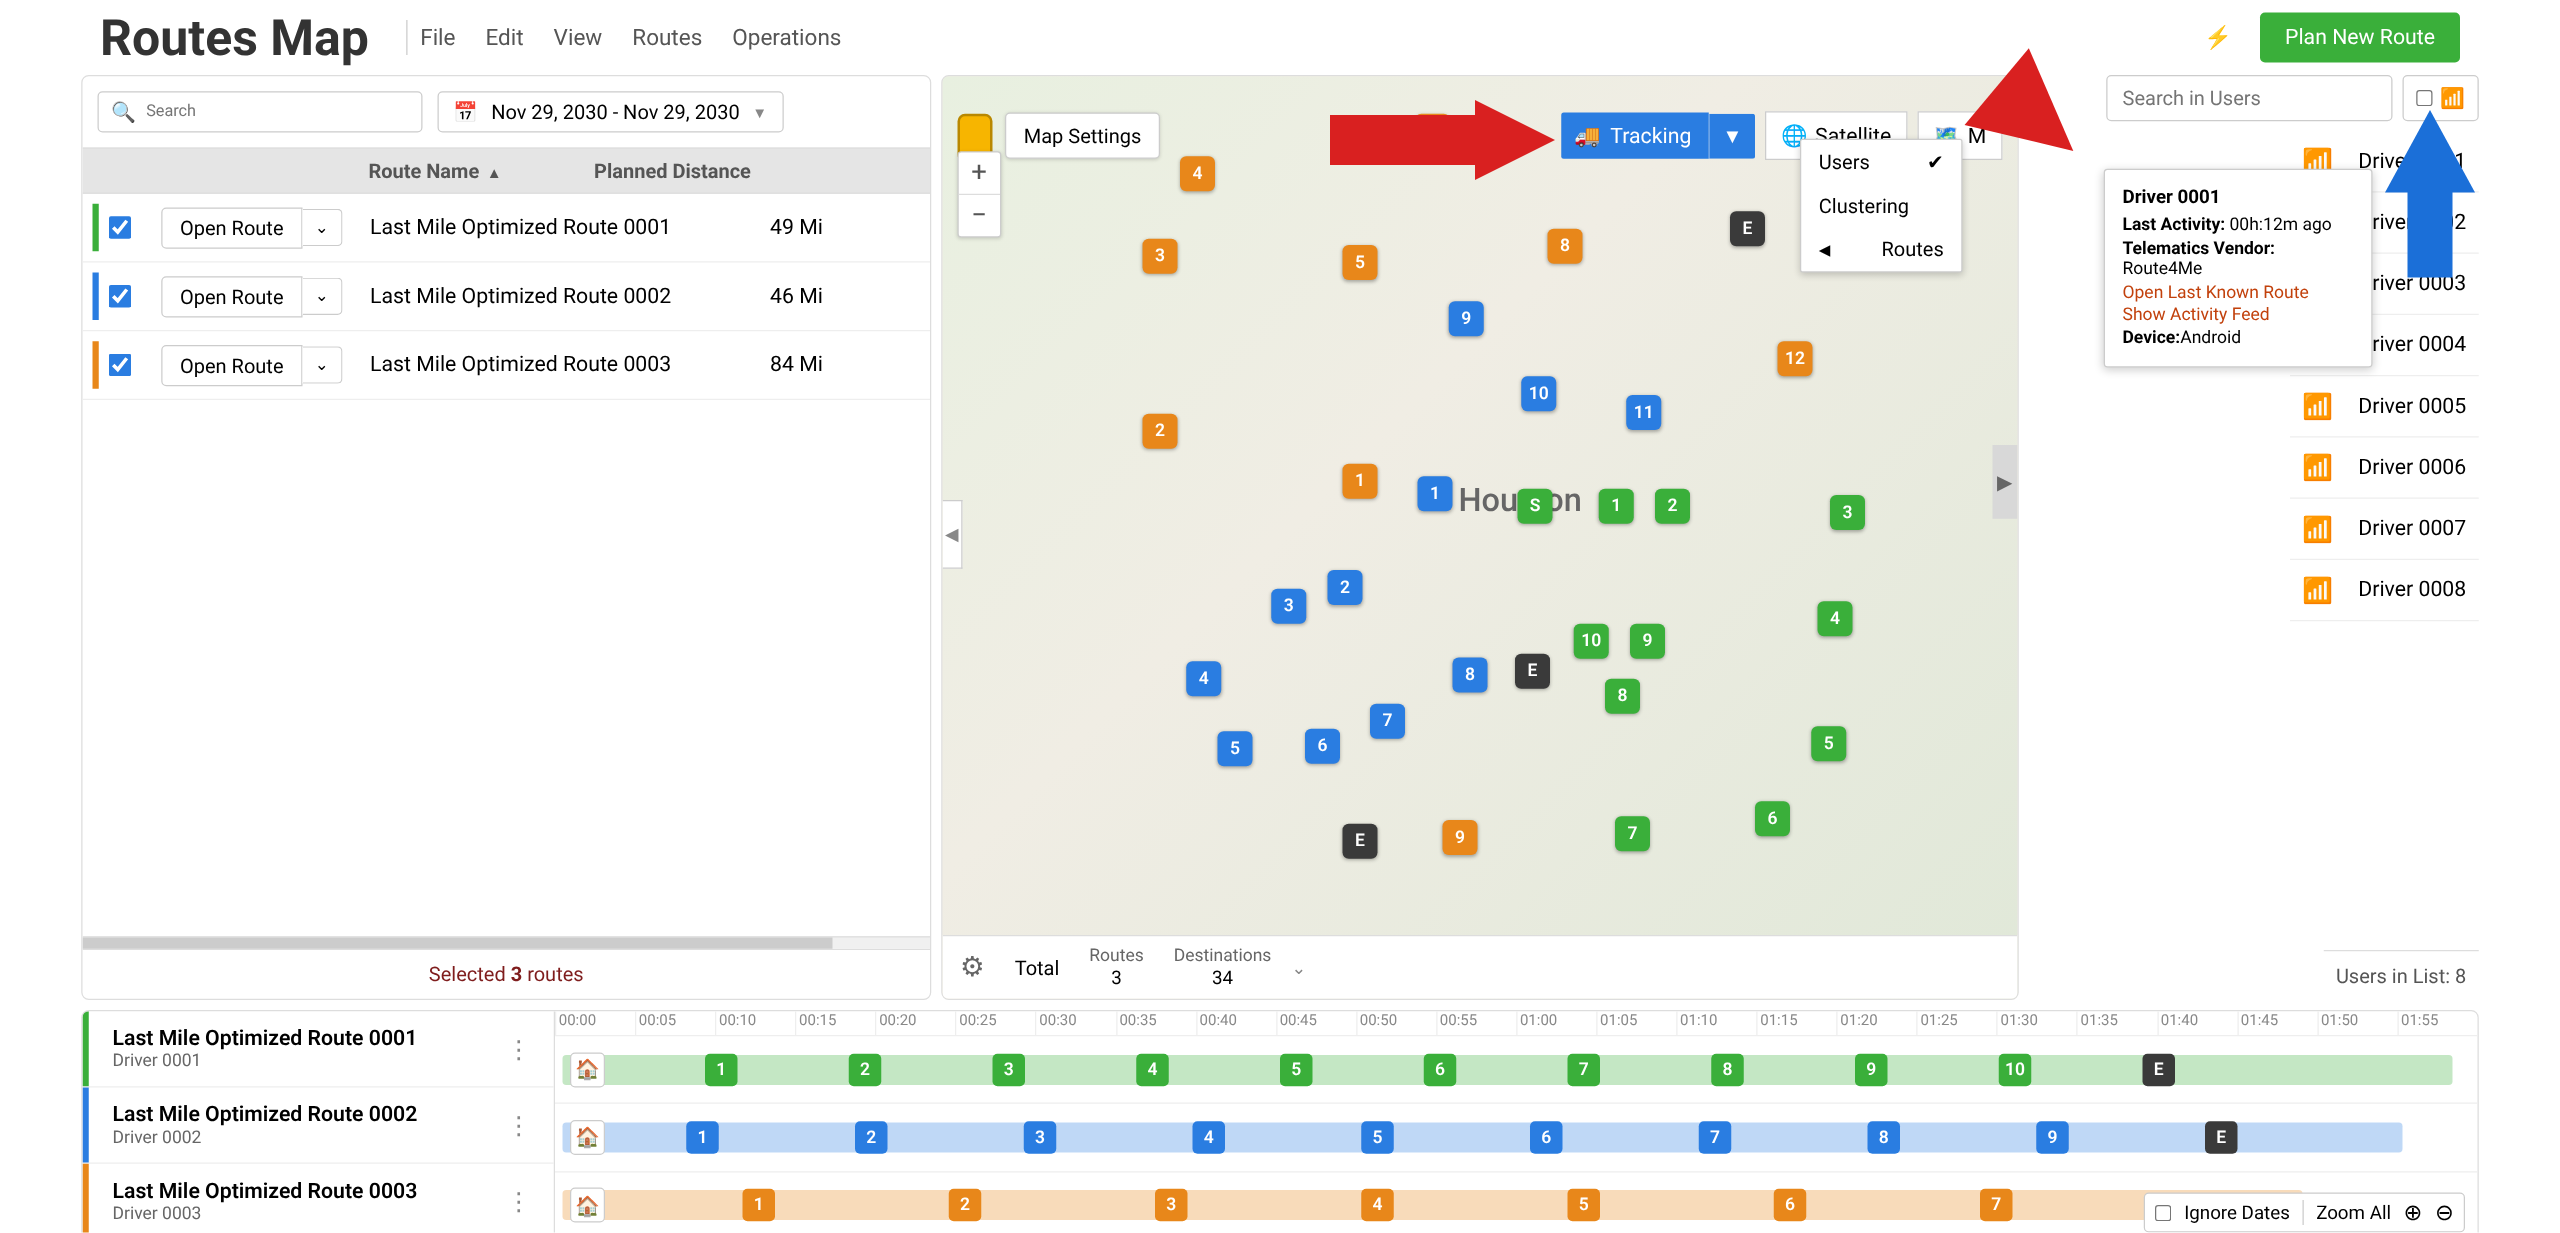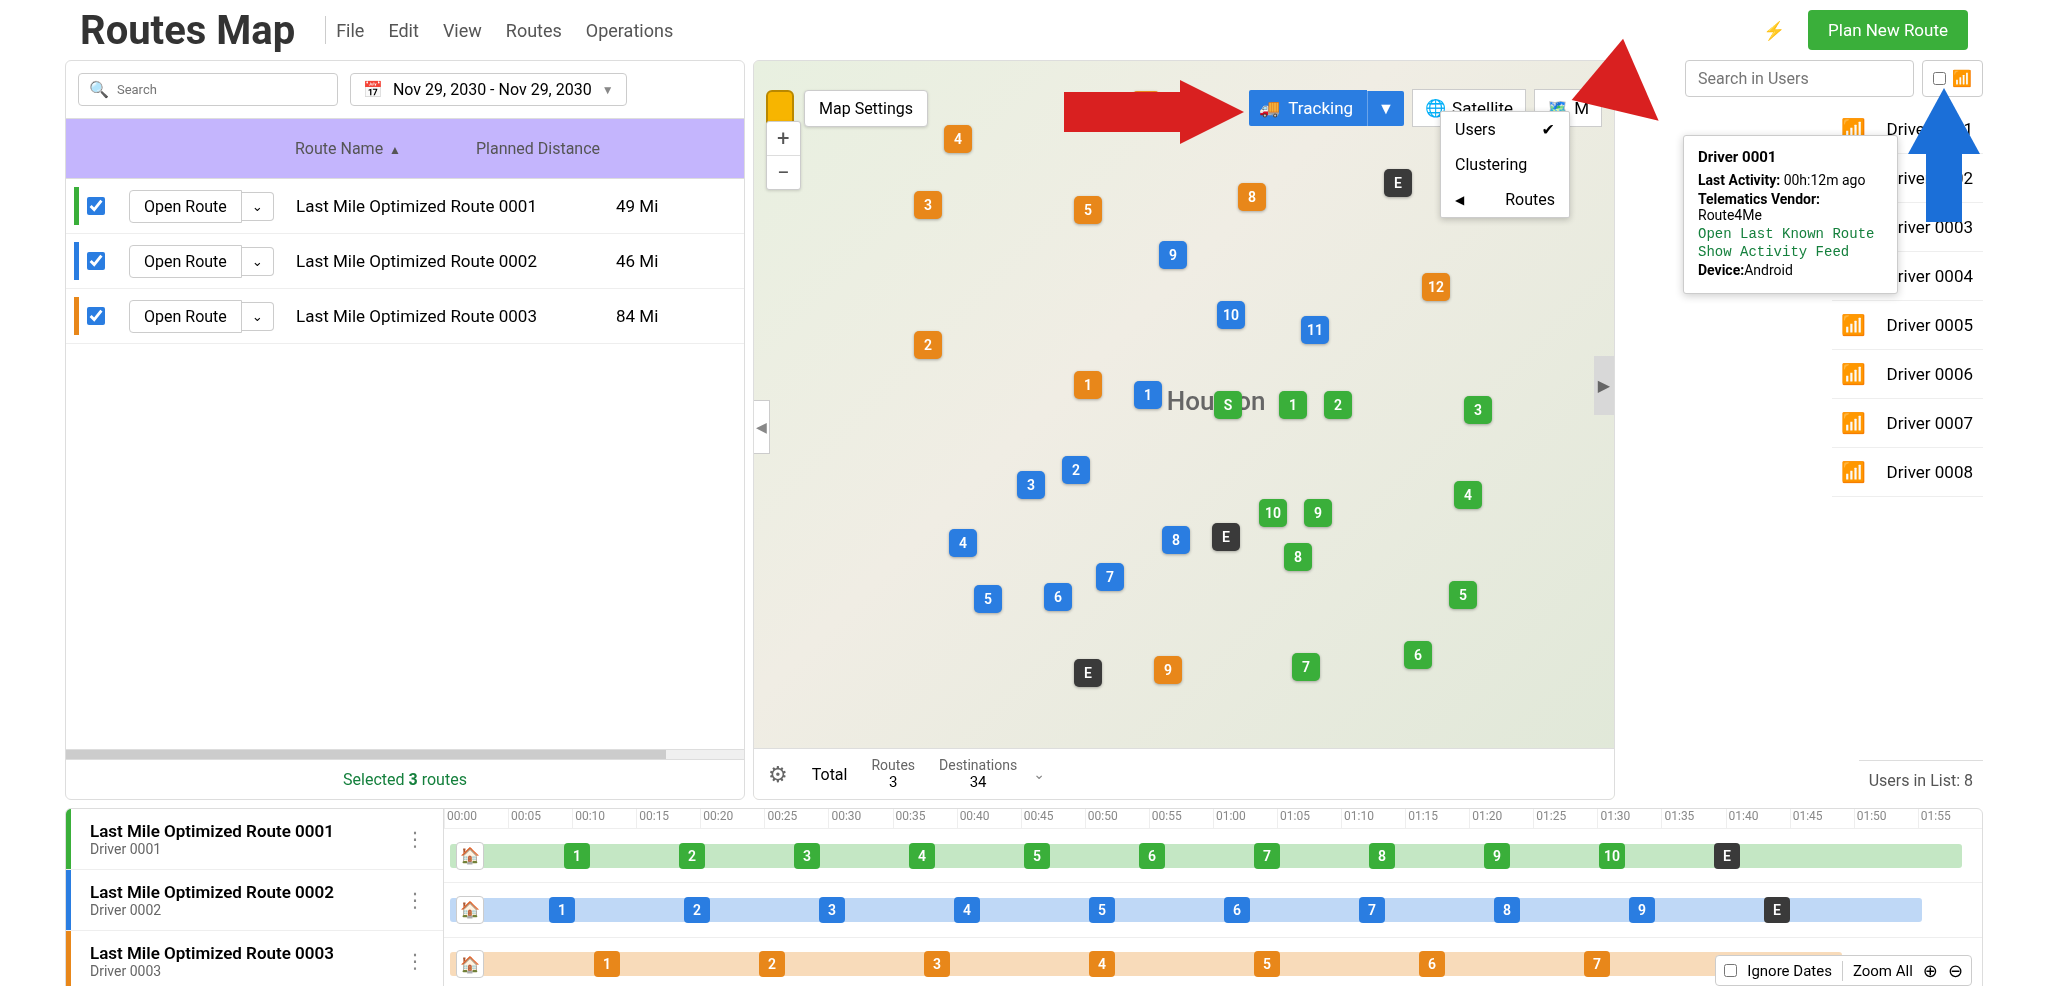--- a/index.html
+++ b/index.html
@@ -17,35 +17,35 @@
 
 
 .main { display: flex; padding: 0 65px; gap: 8px; height: 740px; }
 
 
 .left-panel { width: 680px; display: flex; flex-direction: column; border: 1px solid #ddd; border-radius: 6px; overflow: hidden; }
 .left-toolbar { display: flex; padding: 12px; gap: 12px; }
 .search-box { flex: 1; display: flex; align-items: center; border: 1px solid #ccc; border-radius: 4px; padding: 6px 10px; max-width: 260px; }
 .search-box input { border: none; outline: none; font-size: 13px; flex: 1; margin-left: 8px; }
 .date-picker { display: flex; align-items: center; border: 1px solid #ccc; border-radius: 4px; padding: 6px 12px; gap: 10px; cursor: pointer; }
-.table-header { display: flex; background: #c4b5fd; border-top: 1px solid #ddd; border-bottom: 1px solid #ddd; padding: 20px 12px; font-size: 16px; color: #555; }
+.table-header { display: flex; background: #e5e5e5; border-top: 1px solid #ddd; border-bottom: 1px solid #ddd; padding: 8px 12px; font-size: 16px; color: #555; font-weight: bold; }
 .th-route-name { flex: 0 0 360px; text-align: center; padding-left: 180px; }
 .th-distance { flex: 0 0 200px; text-align: center; }
 .sort-arrow { margin-left: 6px; font-size: 12px; }
 .date-row { padding: 10px 14px; font-size: 17px; color: #333; border-bottom: 1px solid #eee; }
 .route-row { display: flex; align-items: center; padding: 8px 8px; border-bottom: 1px solid #eee; font-size: 17px; }
 .route-row .stripe { width: 5px; height: 38px; margin-right: 8px; }
 .route-row .chk { margin-right: 24px; width: 18px; height: 18px; accent-color: #2a7de1; }
 .open-route-btn { border: 1px solid #ccc; border-radius: 4px 0 0 4px; padding: 6px 14px; font-size: 16px; background: #fff; cursor: pointer; }
 .open-route-drop { border: 1px solid #ccc; border-left: none; border-radius: 0 4px 4px 0; padding: 6px 10px; background: #fff; cursor: pointer; }
 .route-name-cell { margin-left: 22px; flex: 1; }
 .route-dist-cell { width: 120px; }
 .left-scrollbar { height: 10px; background: #f0f0f0; border-top: 1px solid #ddd; position: relative; }
 .left-scrollbar-thumb { position: absolute; left: 0; width: 600px; height: 100%; background: #ccc; }
-.left-footer { border-top: 1px solid #ddd; padding: 10px; text-align: center; font-size: 16px; color: #15803d; margin-top: auto; }
+.left-footer { border-top: 1px solid #ddd; padding: 10px; text-align: center; font-size: 16px; color: #7f1d1d; margin-top: auto; }
 
 
 .map-panel { flex: 1; position: relative; border: 1px solid #ddd; border-radius: 6px; overflow: hidden; background: #f0ede4; }
 .map-bg { position: absolute; inset: 0; background: linear-gradient(135deg, #e8f0e0 0%, #f0ede4 40%, #e0e8d8 100%); }
 .map-city { position: absolute; left: 48%; top: 44%; font-size: 26px; color: #666; font-weight: 500; }
 .map-toolbar { position: absolute; top: 28px; left: 12px; right: 12px; display: flex; align-items: center; gap: 10px; z-index: 10; }
 .pegman { width: 28px; height: 36px; background: #f7b500; border: 2px solid #b98800; border-radius: 6px 6px 3px 3px; }
 .map-settings-btn { background: #fff; border: 1px solid #ccc; border-radius: 4px; padding: 8px 14px; font-size: 16px; cursor: pointer; box-shadow: 0 1px 3px rgba(0,0,0,.15); }
 .map-top-right { margin-left: auto; display: flex; gap: 0; align-items: center; }
 .tracking-btn { background: #2a7de1; color: #fff; padding: 8px 14px 8px 10px; font-size: 17px; border-radius: 2px 0 0 2px; display: flex; align-items: center; gap: 8px; cursor: pointer; }
@@ -76,21 +76,21 @@
 
 .right-panel { width: 360px; display: flex; flex-direction: column; position: relative; align-items: flex-end; }
 .right-top { display: flex; gap: 8px; margin-bottom: 8px; }
 .user-search { flex: 1; border: 1px solid #ccc; border-radius: 4px; padding: 8px 12px; font-size: 16px; }
 .wifi-toggle { border: 1px solid #ccc; border-radius: 4px; padding: 6px 10px; display: flex; align-items: center; gap: 6px; cursor: pointer; }
 .user-row { display: flex; align-items: center; padding: 12px 10px; border-bottom: 1px solid #eee; font-size: 17px; gap: 20px; cursor: pointer; }
 .wifi-ico { color: #c22; font-size: 20px; }
 .user-tooltip { position: absolute; top: 75px; left: 60px; background: #fff; border: 1px solid #ccc; border-radius: 3px; box-shadow: 0 2px 8px rgba(0,0,0,.2); padding: 12px 14px; width: 215px; font-size: 14px; z-index: 40; }
 .user-tooltip .tt-title { font-weight: 700; margin-bottom: 6px; font-size: 15px; }
 .user-tooltip .tt-row { margin-bottom: 3px; }
-.user-tooltip a { color: #15803d; text-decoration: none; display: block; margin-bottom: 2px; font-family: Liberation Mono, monospace; }
+.user-tooltip a { color: #c2410c; text-decoration: none; display: block; margin-bottom: 2px; }
 .right-footer { border-top: 1px solid #ddd; margin-top: auto; padding: 10px; font-size: 16px; color: #555; }
 
 
 .timeline { margin: 8px 65px 0; border: 1px solid #ddd; border-radius: 6px; height: 185px; display: flex; overflow: hidden; position: relative; }
 .tl-left { width: 378px; border-right: 1px solid #ddd; display: flex; flex-direction: column; }
 .tl-route { flex: 1; display: flex; align-items: center; padding: 8px 12px; border-bottom: 1px solid #eee; position: relative; }
 .tl-stripe { position: absolute; left: 0; top: 0; bottom: 0; width: 5px; }
 .tl-route-text { margin-left: 12px; flex: 1; }
 .tl-route-name { font-weight: 600; font-size: 17px; }
 .tl-route-sub { font-size: 14px; color: #666; }

